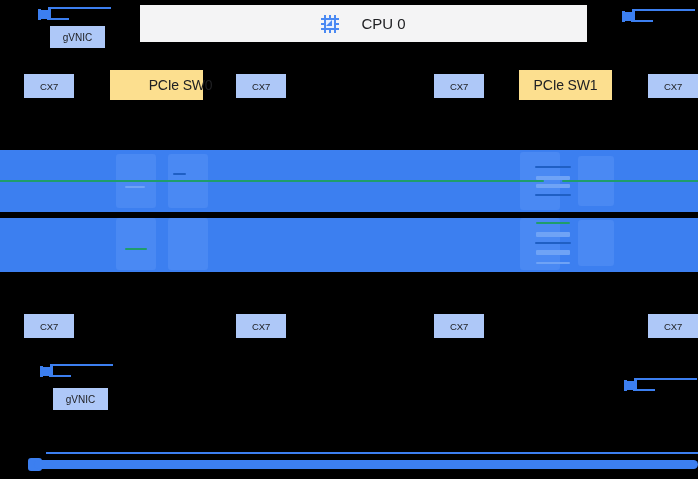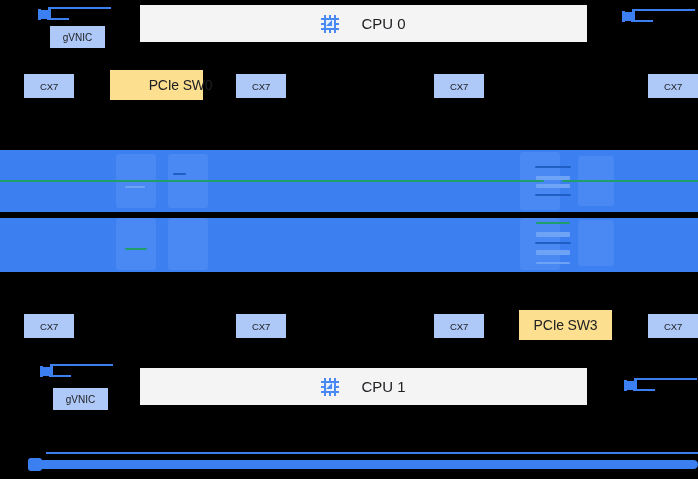--- a/index.html
+++ b/index.html
@@ -175,20 +175,23 @@
   </div>
 
   <div class="box cx7-box" style="left:236px;top:74px;width:50px;">
     <span>CX7</span>
   </div>
 
   <div class="box cx7-box" style="left:434px;top:74px;width:50px;">
     <span>CX7</span>
   </div>
 
+  <div class="box pcie-box" style="left:519px;top:70px;width:93px;">
+    <span>PCIe SW1</span>
+  </div>
 
   <div class="box cx7-box" style="left:648px;top:74px;width:50px;">
     <span>CX7</span>
   </div>
 
   <div class="gpu-band top">
     <div class="gpu-card" style="left:128px;top:4px;width:40px;height:54px;"></div>
     <div class="gpu-card" style="left:180px;top:4px;width:40px;height:54px;"></div>
     <div class="gpu-card" style="left:532px;top:2px;width:40px;height:58px;"></div>
     <div class="gpu-card" style="left:590px;top:6px;width:36px;height:50px;"></div>
@@ -223,57 +226,35 @@
 
 
   <div class="box cx7-box" style="left:236px;top:314px;width:50px;">
     <span>CX7</span>
   </div>
 
   <div class="box cx7-box" style="left:434px;top:314px;width:50px;">
     <span>CX7</span>
   </div>
 
-  <div class="box pcie-box" style="left:519px;top:310px;width:93px;">
-    <span>PCIe SW3</span>
-  </div>
 
   <div class="box cx7-box" style="left:648px;top:314px;width:50px;">
     <span>CX7</span>
   </div>
 
   <div class="nic" style="left:40px;top:363px;">
     <div class="lead-a"></div>
     <div class="glyph"></div>
     <div class="lead-b"></div>
   </div>
 
   <div class="box gvnic-box" style="left:53px;top:388px;width:55px;">
     <span>gVNIC</span>
   </div>
 
-  <div class="box cpu-box" style="left:140px;top:368px;width:447px;">
-    <span class="chip">
-      <i class="pt" style="left:3px"></i>
-        <i class="pt" style="left:8px"></i>
-        <i class="pt" style="left:13px"></i>
-      <i class="pb" style="left:3px"></i>
-        <i class="pb" style="left:8px"></i>
-        <i class="pb" style="left:13px"></i>
-      <i class="pl" style="top:3px"></i>
-        <i class="pl" style="top:8px"></i>
-        <i class="pl" style="top:13px"></i>
-      <i class="pr" style="top:3px"></i>
-        <i class="pr" style="top:8px"></i>
-        <i class="pr" style="top:13px"></i>
-      <span class="core"></span>
-        <span class="tri"></span>
-    </span>
-    <span>CPU 1</span>
-  </div>
 
   <div class="nic" style="left:624px;top:377px;">
     <div class="lead-a"></div>
     <div class="glyph"></div>
     <div class="lead-b"></div>
   </div>
 
   <div class="rail-line"></div>
   <div class="rail-cap"></div>
   <div class="rail"></div>

